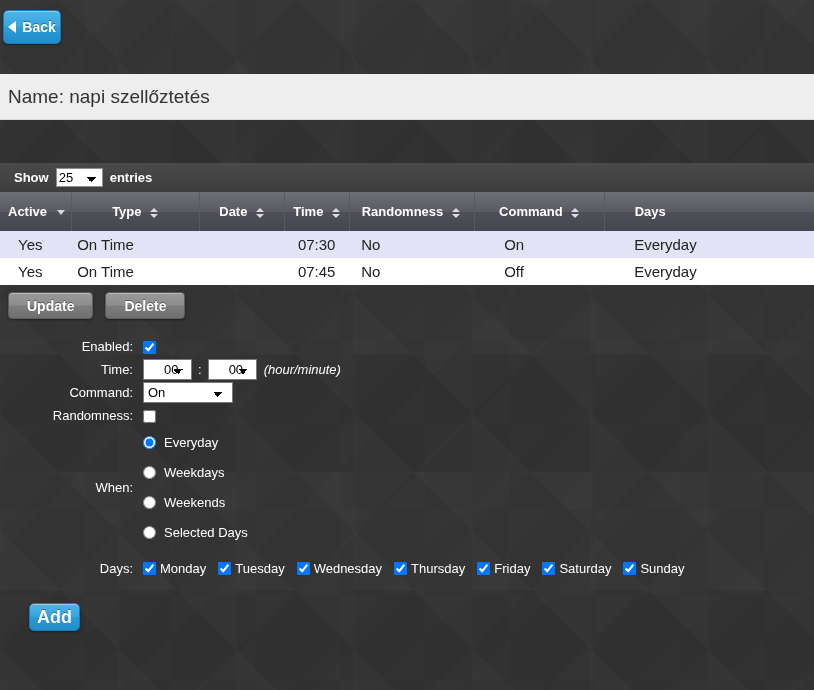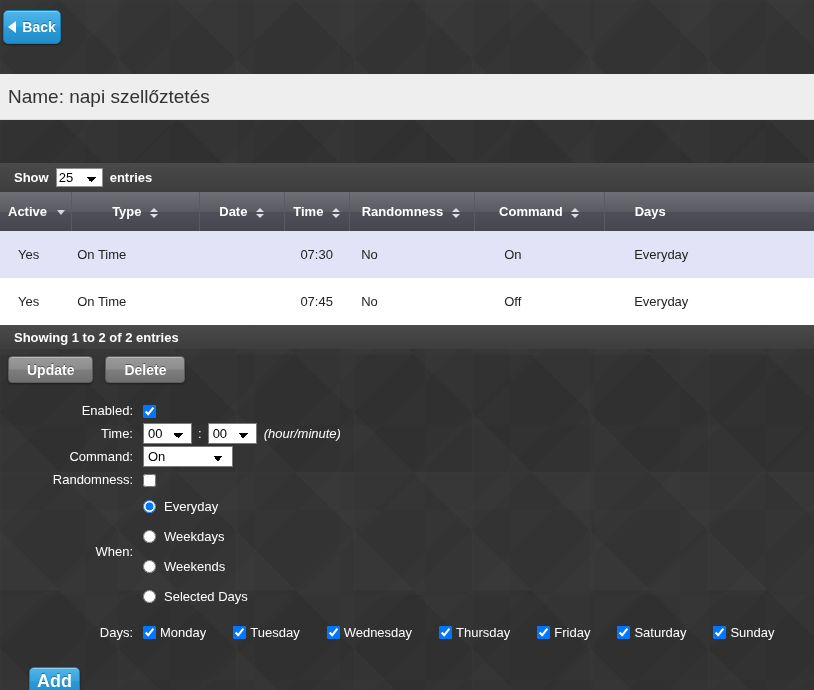--- a/index.html
+++ b/index.html
@@ -171,22 +171,22 @@
     margin-left: 6px;
     width: 0; height: 0;
     border-left: 4px solid transparent;
     border-right: 4px solid transparent;
     border-top: 5px solid #d6d6dd;
     vertical-align: middle;
   }
 
   table.dt tbody td {
     height: 21px;
-    padding: 16px 6px;
-    font-size: 13px;
+    padding: 5px 6px;
+    font-size: 15px;
     color: #222222;
     box-sizing: border-box;
     white-space: nowrap;
   }
   tr.row-odd td { background: #e3e3f7; }
   tr.row-even td { background: #ffffff; }
 
   .c-active { width: 62px; text-align: left; padding-left: 18px !important; }
   .c-type   { width: 128px; text-align: left; }
   .c-date   { width: 85px; text-align: center; }
@@ -288,21 +288,21 @@
     background-position: calc(100% - 14px) 9px, calc(100% - 9px) 9px;
   }
   select.time-select {
     font-family: "Liberation Sans", sans-serif;
     font-size: 13px;
     background: #ffffff;
     color: #000000;
     border: 1px solid #7a7a7a;
     height: 21px;
     width: 49px;
-    padding-left: 4px;
+    padding-left: 20px;
     -webkit-appearance: none;
     appearance: none;
     background-image: linear-gradient(45deg, transparent 50%, #000 50%), linear-gradient(135deg, #000 50%, transparent 50%);
     background-position: calc(100% - 13px) 9px, calc(100% - 8px) 9px;
     background-size: 5px 5px, 5px 5px;
     background-repeat: no-repeat;
   }
   .time-sep { padding: 0 6px; color:#fff; }
   .hint { margin-left: 7px; color: #ffffff; font-size: 13px; font-style: italic; }
 
@@ -310,21 +310,21 @@
     display: flex;
     align-items: center;
     height: 30px;
     gap: 8px;
   }
   .radio-line span { color: #ffffff; font-size: 13px; }
 
   .days-line {
     display: flex;
     align-items: center;
-    gap: 20px;
+    gap: 5px;
     flex-wrap: nowrap;
   }
   .day-item {
     display: inline-flex;
     align-items: center;
     gap: 4px;
     margin-right: 7px;
     white-space: nowrap;
   }
   .day-item span { color: #ffffff; font-size: 13px; }
@@ -414,21 +414,20 @@
           <td class="c-type">On Time</td>
           <td class="c-date"></td>
           <td class="c-time">07:45</td>
           <td class="c-rand">No</td>
           <td class="c-cmd">Off</td>
           <td class="c-days">Everyday</td>
         </tr>
       </tbody>
     </table>
 
-    <div class="dt-info">Showing 1 to 2 of 2 entries</div>
   </div>
 
   <div class="btn-row">
     <button class="btn-grey">Update</button>
     <button class="btn-grey">Delete</button>
   </div>
 
   <div class="form">
     <table>
       <tbody>

